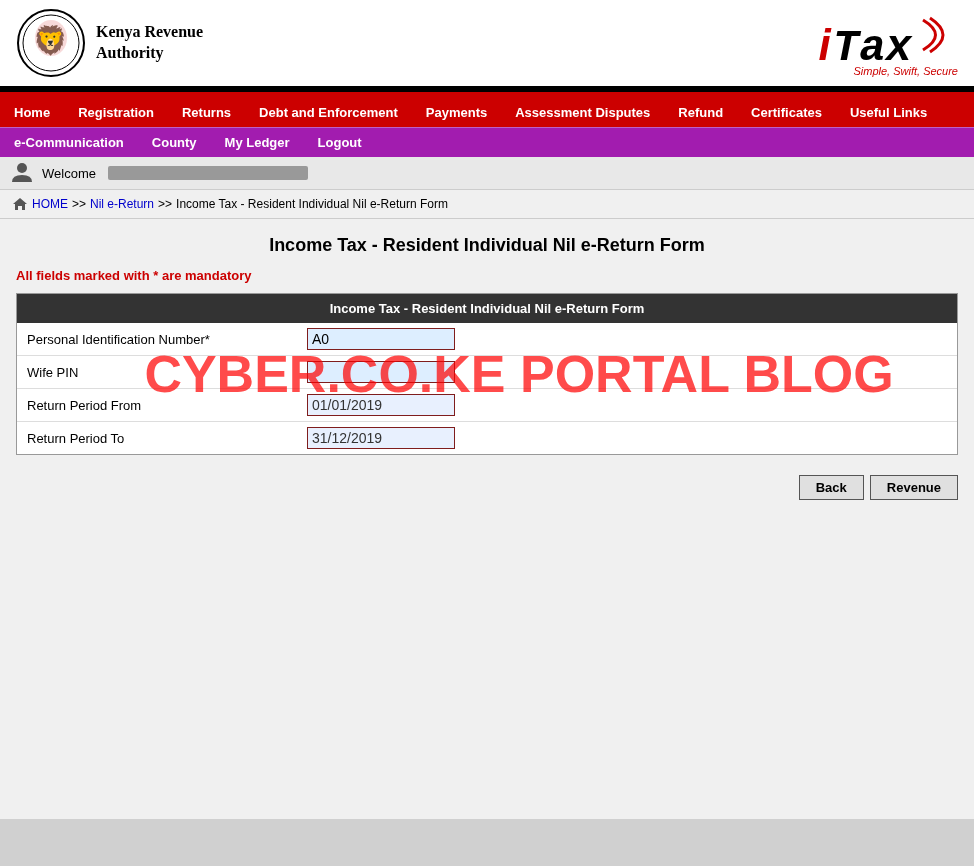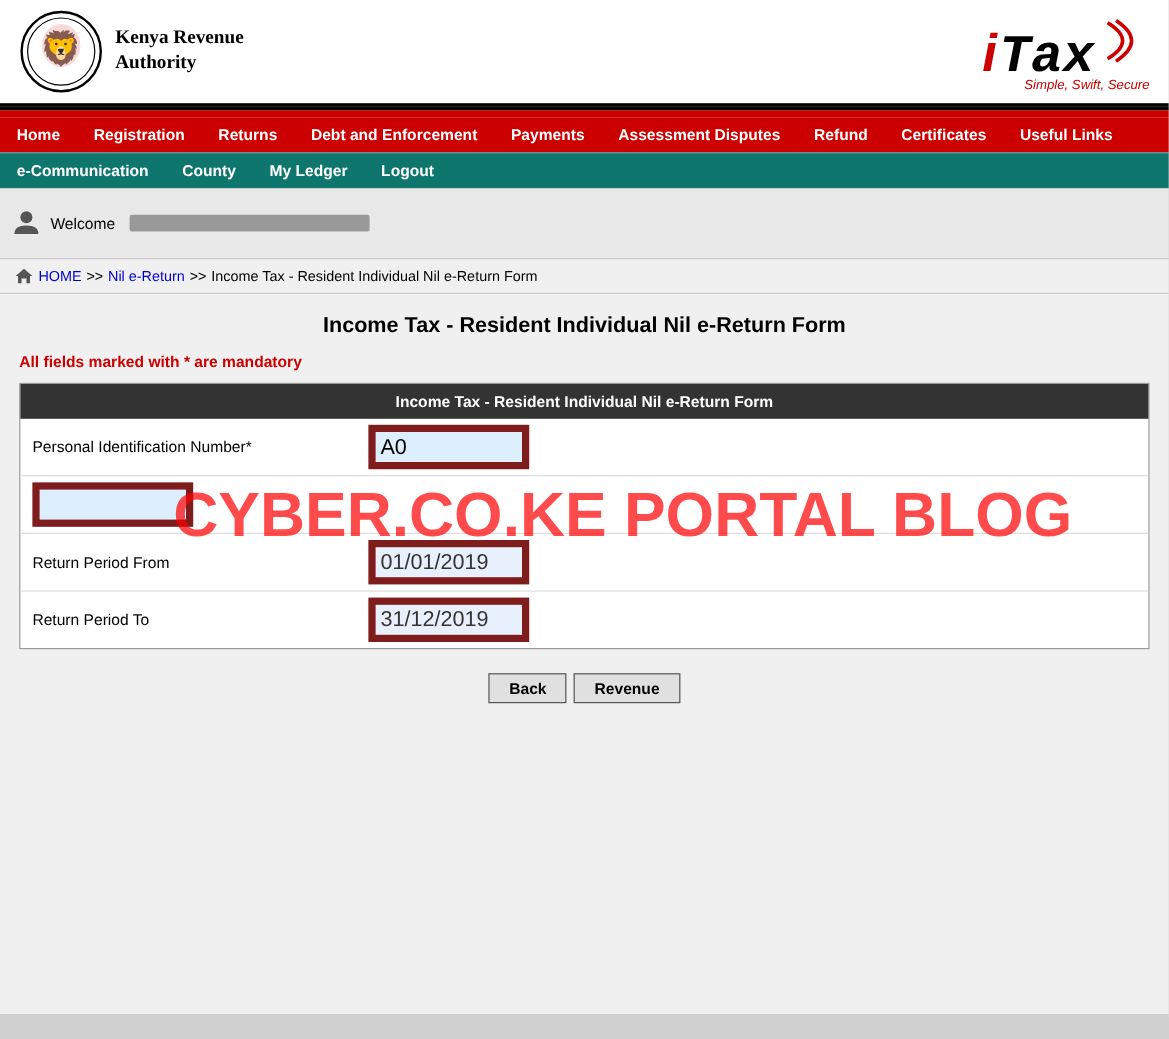--- a/index.html
+++ b/index.html
@@ -7,53 +7,53 @@
 
     
     .header { background: #fff; display: flex; align-items: center; justify-content: space-between; padding: 8px 16px; border-bottom: 3px solid #000; }
 
     
     .red-bar { height: 6px; background: #cc0000; }
     .black-bar { height: 3px; background: #000; }
 
     
     .nav-row1 { background: #cc0000; display: flex; align-items: stretch; }
-    .nav-row2 { background: #0f766e; display: flex; align-items: stretch; border-top: 1px solid rgba(255,255,255,0.3); }
+    .nav-row2 { background: #a21caf; display: flex; align-items: stretch; border-top: 1px solid rgba(255,255,255,0.3); }
     .nav-item { color: #fff; padding: 7px 14px; cursor: pointer; font-size: 13px; font-weight: bold; white-space: nowrap; display: flex; align-items: center; }
 
     
-    .welcome-bar { background: #e8e8e8; display: flex; align-items: center; padding: 17px 10px; gap: 8px; border-bottom: 1px solid #ccc; }
+    .welcome-bar { background: #e8e8e8; display: flex; align-items: center; padding: 4px 10px; gap: 8px; border-bottom: 1px solid #ccc; }
     .welcome-blurred { display: inline-block; background: #999; color: #999; border-radius: 2px; width: 200px; height: 14px; vertical-align: middle; margin-left: 4px; }
 
     
     .breadcrumb-bar { background: #f0f0f0; padding: 6px 12px; display: flex; align-items: center; gap: 4px; font-size: 12px; border-bottom: 1px solid #ccc; }
     .breadcrumb-bar a { color: #0000cc; text-decoration: none; }
 
     
     .main-content { background: #f0f0f0; padding: 16px; min-height: 600px; }
     .page-title { text-align: center; font-size: 18px; font-weight: bold; margin-bottom: 12px; color: #000; }
     .mandatory-note { color: #cc0000; font-size: 13px; margin-bottom: 10px; font-weight: bold; }
 
     
     .form-container { border: 1px solid #999; background: #fff; }
     .form-header { background: #333; color: #fff; text-align: center; padding: 7px; font-size: 13px; font-weight: bold; }
     .form-body { padding: 0; }
     .form-row { display: flex; align-items: center; border-bottom: 1px solid #ddd; padding: 5px 10px; min-height: 30px; }
     .form-row:last-child { border-bottom: none; }
     .form-label { flex: 0 0 280px; font-size: 13px; color: #000; }
     .form-input { flex: 1; }
-    .form-input input { width: 134px; border: 6px solid #7f1d1d; padding: 2px 4px; font-size: 18px; background: #ddeeff; }
+    .form-input input { width: 148px; border: 1px solid #7f1d1d; padding: 2px 4px; font-size: 14px; background: #ddeeff; }
     .form-input input.readonly { background: #e8f0fe; color: #333; }
 
     
     .watermark-overlay { position: relative; }
     .watermark { position: absolute; top: 50%; left: 50%; transform: translate(-50%, -50%); color: red; font-size: 52px; font-weight: bold; opacity: 0.7; white-space: nowrap; pointer-events: none; z-index: 10; margin-left: 32px; }
 
     
-    .button-row { text-align: center; margin-top: 20px; display: flex; justify-content: center; gap: 6px; }
+    .button-row { text-align: center; margin-top: 20px; display: flex; justify-content: flex-end; gap: 6px; }
     .btn { padding: 4px 16px; font-size: 13px; border: 1px solid #555; background: #e0e0e0; cursor: pointer; font-weight: bold; }
 
     
     .kra-svg-wrap { display: flex; align-items: center; gap: 10px; }
   </style>
 </head>
 <body>
 
 <div class="header">
   <div class="kra-svg-wrap">
@@ -141,20 +141,21 @@
     <div class="form-body">
 
       <div class="form-row">
         <div class="form-label">Personal Identification Number*</div>
         <div class="form-input">
           <input type="text" value="A0" style="">
         </div>
       </div>
 
       <div class="form-row">
+        <div class="form-label">Wife PIN</div>
         <div class="form-input">
           <input type="text" style="">
         </div>
       </div>
 
       <div class="form-row">
         <div class="form-label">Return Period From</div>
         <div class="form-input">
           <input type="text" class="readonly" readonly="" value="01/01/2019" style="">
         </div>

